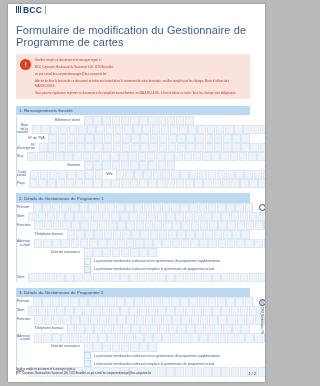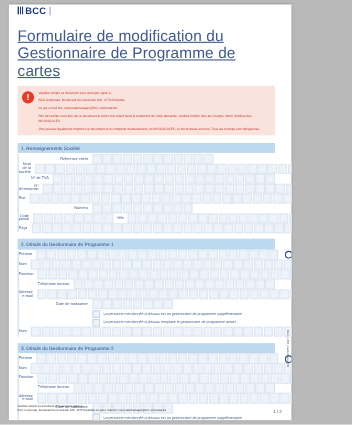--- a/index.html
+++ b/index.html
@@ -22,21 +22,21 @@
   .logo-mark{
     width:5px;height:7px;margin-right:2px;
     background:linear-gradient(to right,#1b3a78 0 1px,transparent 1px 2px,#1b3a78 2px 3px,transparent 3px 4px,#1b3a78 4px 5px);
   }
   .logo-bcc{font-size:8.5px;font-weight:bold;color:#1b3a78;letter-spacing:.2px;}
   .logo-sep{width:1px;height:8px;background:#9aa6bd;margin:0 2.5px;}
   .logo-corp{font-size:8px;color:#8c9ab4;letter-spacing:.6px;}
 
   
   .title{
-    font-size:14px;color:#3f5a8c;margin-bottom:6px;letter-spacing:.1px;text-decoration:underline;
+    font-size:11px;color:#3f5a8c;margin-bottom:6px;letter-spacing:.1px;
   }
 
   
   .warn{
     background:#fbe3dd;border:0;padding:4px 5px 4px 4px;
     display:flex;gap:4px;margin-bottom:7px;
   }
   .warn-icon{
     flex:0 0 auto;width:11px;height:11px;border-radius:50%;
     background:#e23b26;color:#fff;font-size:8px;font-weight:bold;

